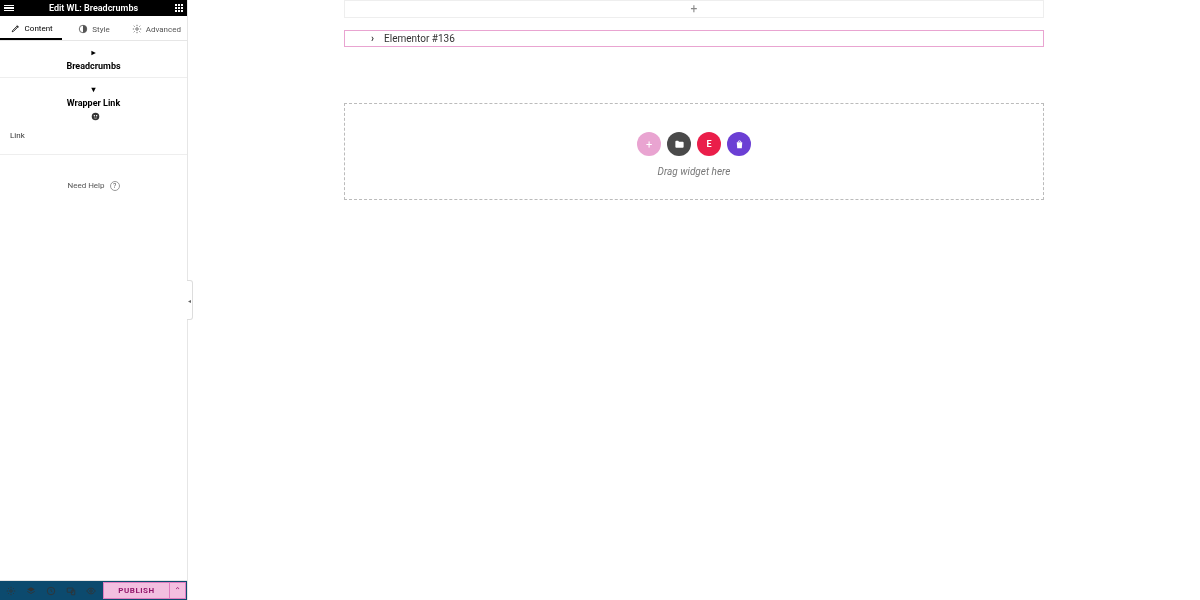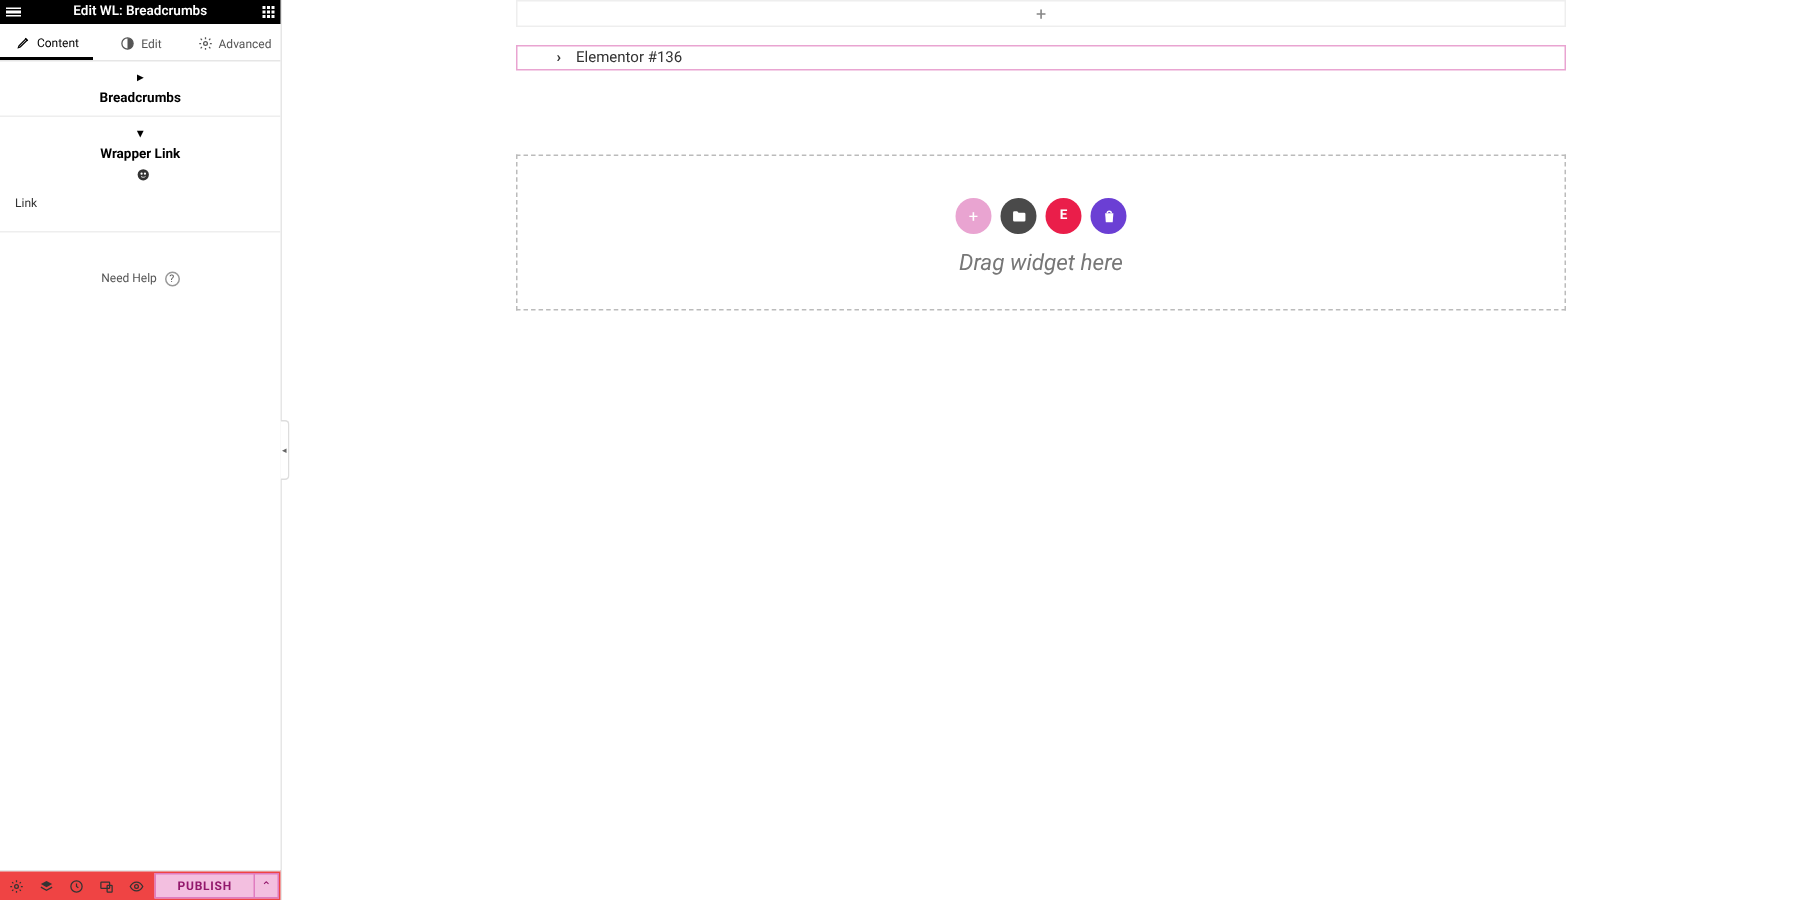--- a/index.html
+++ b/index.html
@@ -26,21 +26,21 @@
 .section-header.open .caret::before { content: "▾"; font-size: 8px; }
 .section-body { padding: 4px 10px 10px; }
 .field-label { font-size: 8px; color: #333; margin-bottom: 4px; display: block; }
 .input-row { display: flex; }
 .input-row input { flex: 1; border: 1px solid #ccc; font-size: 8px; padding: 3px 4px; height: 18px; outline: none; }
 .input-btn { width: 18px; height: 18px; border: 1px solid #ccc; border-left: none; background: #f7f7f7; display: flex; align-items: center; justify-content: center; font-size: 8px; cursor: pointer; color: #555; }
 
 .need-help { text-align: center; font-size: 8px; color: #555; margin-top: 26px; cursor: pointer; }
 .need-help .q { display: inline-block; width: 10px; height: 10px; border: 1px solid #999; border-radius: 50%; font-size: 7px; line-height: 8px; text-align: center; margin-left: 3px; }
 
-.sidebar-footer { margin-top: auto; display: flex; align-items: stretch; height: 20px; border-top: 1px solid #e6e6e6; background: #ef4444; padding: 1px; }
+.sidebar-footer { margin-top: auto; display: flex; align-items: stretch; height: 20px; border-top: 1px solid #e6e6e6; background: #0c4a6e; padding: 1px; }
 .footer-icon { width: 20px; display: flex; align-items: center; justify-content: center; font-size: 9px; color: #333; cursor: pointer; }
 .publish-btn { flex: 1; background: #f3bfe0; border: 1px solid #e07cc0; color: #93186c; font-size: 8px; font-weight: 700; letter-spacing: 0.5px; display: flex; align-items: center; justify-content: center; cursor: pointer; margin-left: 2px; }
 .publish-caret { width: 16px; background: #f3bfe0; border: 1px solid #e07cc0; border-left: none; display: flex; align-items: center; justify-content: center; cursor: pointer; color: #93186c; font-size: 8px; }
 
 .collapse-handle { position: absolute; right: -6px; top: 50%; transform: translateY(-50%); width: 6px; height: 40px; background: #fff; border: 1px solid #ddd; border-left: none; display: flex; align-items: center; justify-content: center; font-size: 6px; color: #666; cursor: pointer; border-radius: 0 3px 3px 0; }
 
 
 .canvas { flex: 1; padding: 0 0 0 0; position: relative; }
 .canvas-inner { margin: 0 auto; width: 700px; padding-top: 0; }
 
@@ -49,21 +49,21 @@
 .breadcrumb-widget { border: 1px solid #e9a4d1; padding: 2px 8px; font-size: 10px; color: #333; display: flex; align-items: center; gap: 10px; margin-bottom: 56px; font-family: Georgia, serif; }
 .breadcrumb-widget .chev { font-weight: 700; margin-left: 18px; }
 
 .dropzone { border: 1px dashed #bbb; padding: 28px 0 22px; display: flex; flex-direction: column; align-items: center; gap: 10px; }
 .dz-icons { display: flex; gap: 6px; }
 .dz-icon { width: 24px; height: 24px; border-radius: 50%; display: flex; align-items: center; justify-content: center; color: #fff; font-size: 11px; cursor: pointer; }
 .dz-plus { background: #e9a4d1; }
 .dz-folder { background: #4a4a4a; }
 .dz-ek { background: #ea1e4a; font-weight: 700; font-size: 9px; }
 .dz-widget { background: #6b3fd4; }
-.dz-text { font-size: 15px; font-style: italic; color: #777; }
+.dz-text { font-size: 10px; font-style: italic; color: #777; }
 
 svg { display: block; }
 </style>
 </head>
 <body>
 
 <div class="sidebar">
 
   <div class="sidebar-header">
     <div class="menu-icon">
@@ -95,21 +95,21 @@
       </span>
       <span>Content</span>
     </div>
     <div class="tab">
       <span class="tab-icon">
         <svg width="10" height="10" viewBox="0 0 24 24">
             <circle cx="12" cy="12" r="9" fill="none" stroke="#555" stroke-width="2"></circle>
             <path d="M12 3a9 9 0 010 18z" fill="#555"></path>
           </svg>
       </span>
-      <span>Edit</span>
+      <span>Style</span>
     </div>
     <div class="tab">
       <span class="tab-icon">
         <svg width="10" height="10" viewBox="0 0 24 24" fill="none" stroke="#555" stroke-width="2">
             <circle cx="12" cy="12" r="3"></circle>
             <path d="M12 2v3M12 19v3M4.2 4.2l2.1 2.1M17.7 17.7l2.1 2.1M2 12h3M19 12h3M4.2 19.8l2.1-2.1M17.7 6.3l2.1-2.1"></path>
           </svg>
       </span>
       <span>Advanced</span>
     </div>

